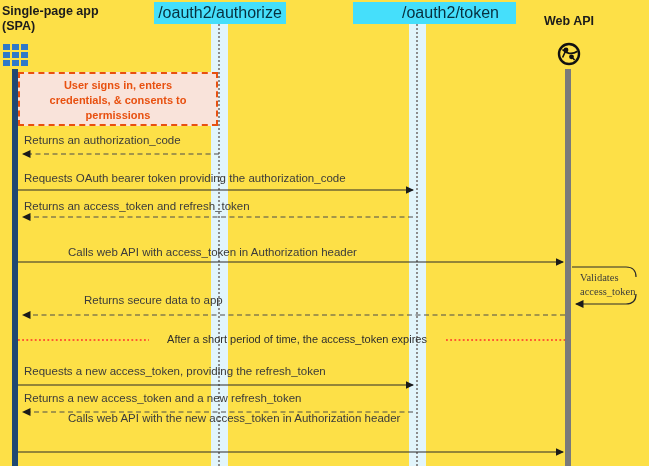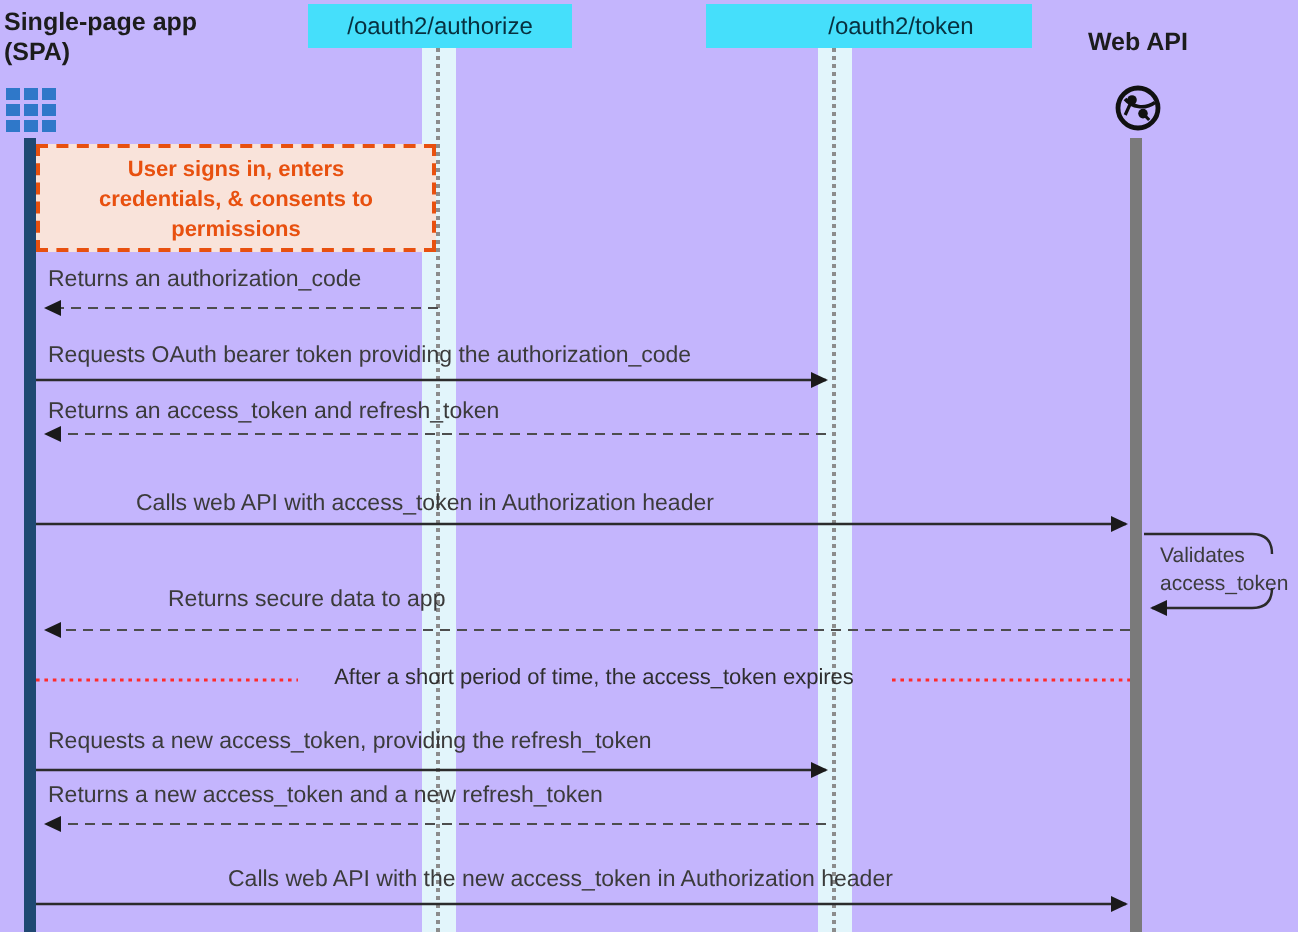--- a/index.html
+++ b/index.html
@@ -1,29 +1,29 @@
 <!DOCTYPE html>
 <html style="--c-endpoint_fill: #45dffb; --c-endpoint_text: #07303f; --c-lifeline_band: #e2f5fb; --c-lifeline_dot: #8c8c8c; --c-spa_bar: #1f4872; --c-api_bar: #7a7a7a; --c-note_fill: #f9e3da; --c-note_border: #e8500f; --c-grid_blue: #2f78c9; --c-separator_red: #ff2b2b;"><head>
 <meta charset="utf-8">
 <style>
   html,body{margin:0;padding:0;background:#fff;}
   #canvas{
-    position:relative;width:649px;height:466px;background:#c4b5fd;overflow:hidden;
+    position:relative;width:649px;height:466px;background:#fde047;overflow:hidden;
     font-family:"Liberation Sans", sans-serif;
   }
   .abs{position:absolute;}
   
   .actor-title{font-weight:bold;font-size:12.5px;line-height:15px;color:#1c1c1c;}
   
   .grid-icon{display:grid;grid-template-columns:repeat(3,7px);grid-auto-rows:6px;gap:2px;}
   .grid-icon span{background:var(--c-grid_blue,#2f78c9);display:block;}
   
   .endpoint-box{
     background:var(--c-endpoint_fill,#45dffb);color:var(--c-endpoint_text,#07303f);
-    font-size:12px;line-height:22px;height:22px;text-align:center;
+    font-size:16px;line-height:22px;height:22px;text-align:center;
   }
   
   .lifeline-band{background:var(--c-lifeline_band,#e2f5fb);width:17px;top:24px;height:442px;}
   .lifeline-dots{width:0;top:24px;height:442px;border-left:2px dotted var(--c-lifeline_dot,#8c8c8c);}
   
   .bar{top:69px;height:397px;width:6px;}
   .bar-spa{background:var(--c-spa_bar,#1f4872);}
   .bar-api{background:var(--c-api_bar,#7a7a7a);}
   
   .note{
@@ -83,26 +83,26 @@
 
   <div class="abs bar bar-spa" style="left:12px;"></div>
   <div class="abs bar bar-api" style="left:565px;"></div>
 
   <div class="abs msg" style="left:24px;top:134px;">Returns an authorization_code</div>
 
   <div class="abs note">User signs in, enters credentials, &amp; consents to permissions</div>
   <div class="abs msg" style="left:24px;top:172px;">Requests OAuth bearer token providing the authorization_code</div>
   <div class="abs msg" style="left:24px;top:200px;">Returns an access_token and refresh_token</div>
   <div class="abs msg" style="left:68px;top:246px;">Calls web API with access_token in Authorization header</div>
-  <div class="abs msg-wrap" style="left:580px;top:271px;width:70px;">Validates access_token</div>
+  <div class="abs msg-wrap" style="left:580px;top:271px;width:70px;font-family:Liberation Serif, serif;">Validates access_token</div>
   <div class="abs msg" style="left:84px;top:294px;">Returns secure data to app</div>
   <div class="abs sep-text" style="left:150px;top:333px;width:294px;text-align:center;">After a short period of time, the access_token expires</div>
   <div class="abs msg" style="left:24px;top:365px;">Requests a new access_token, providing the refresh_token</div>
   <div class="abs msg" style="left:24px;top:392px;">Returns a new access_token and a new refresh_token</div>
-  <div class="abs msg" style="left:68px;top:434px;margin-left:46px;">Calls web API with the new access_token in Authorization header</div>
+  <div class="abs msg" style="left:68px;top:412px;">Calls web API with the new access_token in Authorization header</div>
 
   <svg class="layer" width="649" height="466" viewBox="0 0 649 466">
     <defs>
       <marker id="ah" markerWidth="9" markerHeight="8" refX="7.5" refY="4" orient="auto" markerUnits="userSpaceOnUse">
         <path d="M0,0 L8.5,4 L0,8 z" fill="#1a1a1a"></path>
       </marker>
     </defs>
     <path class="ln-dash" d="M219,154 L23,154" marker-end="url(#ah)"></path>
     <path class="ln-solid" d="M18,190 L413,190" marker-end="url(#ah)"></path>
     <path class="ln-dash" d="M413,217 L23,217" marker-end="url(#ah)"></path>

